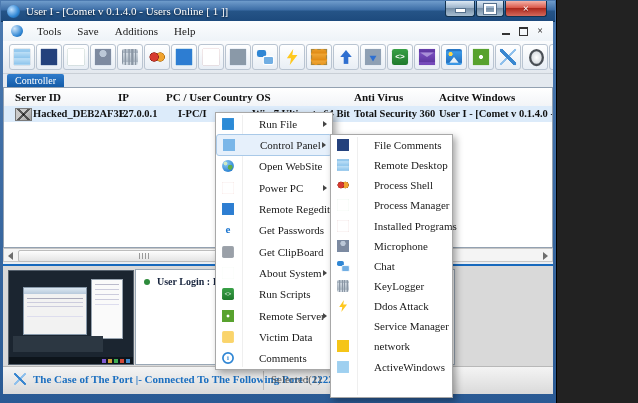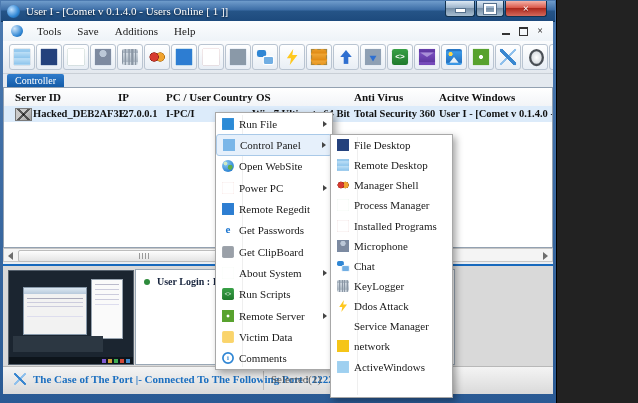--- a/index.html
+++ b/index.html
@@ -81,21 +81,21 @@
   .sb-msg{position:absolute;left:30px;top:6px;font-size:11px;font-weight:bold;color:#1b6fc0;white-space:nowrap;}
   .sb-sep{position:absolute;left:260px;top:4px;bottom:4px;width:1px;background:#bcbcbc;}
   .sb-sel{position:absolute;left:268px;top:6px;font-size:11px;color:#555;}
   .sb-icon{position:absolute;left:10px;top:5px;}
   
   .menu{position:absolute;background:#fff;border:1px solid #a8a8a8;box-shadow:3px 3px 7px rgba(0,0,0,.35);z-index:60;display:grid;}
   .cmenu{left:215px;top:112px;width:116px;height:256px;grid-auto-rows:21.33px;}
   .smenu{left:330px;top:134px;width:121px;height:262px;grid-auto-rows:20.15px;z-index:61;}
   .menu::before{content:"";position:absolute;left:26px;top:2px;bottom:2px;width:1px;background:#efefef;}
   .mitem{display:flex;align-items:center;padding-left:5px;position:relative;}
-  .mitem .lbl{font-size:11px;color:#1a1a1a;margin-left:4px;white-space:nowrap;}
+  .mitem .lbl{font-size:11px;color:#1a1a1a;margin-left:24px;white-space:nowrap;}
   .mitem.hl{background:#e6f0fb;border:1px solid #a9c9e8;border-radius:3px;box-sizing:border-box;}
   .arrow{position:absolute;right:5px;width:0;height:0;border-top:3.5px solid transparent;border-bottom:3.5px solid transparent;border-left:4px solid #444;}
   
   .ic{width:14px;height:14px;display:inline-block;position:relative;flex:none;background-repeat:no-repeat;}
   .ic-cloud{background:radial-gradient(circle at 4px 9px,#2b8ad6 0 3.5px,transparent 4px),radial-gradient(circle at 8px 6.5px,#2b8ad6 0 4.5px,transparent 5px),radial-gradient(circle at 11px 9px,#2b8ad6 0 3px,transparent 3.5px),linear-gradient(#2b8ad6,#2b8ad6) 2px 9px/10px 3px;}
   .ic-checklist{background:linear-gradient(#7ab6e8,#7ab6e8) 6px 3px/7px 2px,linear-gradient(#7ab6e8,#7ab6e8) 6px 7px/7px 2px,linear-gradient(#7ab6e8,#7ab6e8) 6px 11px/7px 2px,linear-gradient(#53a943,#53a943) 1px 2px/3.5px 3px,linear-gradient(#53a943,#53a943) 1px 6px/3.5px 3px,linear-gradient(#53a943,#53a943) 1px 10px/3.5px 3px;}
   .ic-globe{border-radius:50%;background:radial-gradient(circle at 4px 4px,#cde9c4 0 2px,transparent 2.6px),radial-gradient(circle at 9.5px 8.5px,#5fae4c 0 2.6px,transparent 3.2px),radial-gradient(circle at 35% 30%,#8ecdf2,#2f86d4 70%,#1a5fa8);}
   .ic-power-monitor{background:linear-gradient(#fff,#fff) 4px 4px/6px 3.5px,linear-gradient(#e24b38,#b02c1d) 1px 1px/12px 9px,linear-gradient(#888,#888) 5.5px 10.5px/3px 2px,linear-gradient(#9a9a9a,#9a9a9a) 3.5px 12.5px/7px 1.5px;}
   .ic-pixels{background:linear-gradient(#2d7dd2,#2d7dd2) 1px 1px/4px 4px,linear-gradient(#49b8b0,#49b8b0) 8px 2px/3px 3px,linear-gradient(#2d7dd2,#2d7dd2) 4px 7px/3px 3px,linear-gradient(#2d7dd2,#2d7dd2) 9px 8px/4px 4px,linear-gradient(#49b8b0,#49b8b0) 1px 10px/3px 3px;}
   .ic-e::after{content:"e";position:absolute;left:0;right:0;top:0;text-align:center;color:#1b75d0;font-weight:bold;font-size:13px;line-height:14px;}
@@ -253,21 +253,21 @@
         <span class="gh" style="left:162px">PC / User</span>
         <span class="gh" style="left:209px">Country</span>
         <span class="gh" style="left:252px">OS</span>
         <span class="gh" style="left:350px">Anti Virus</span>
         <span class="gh" style="left:435px">Acitve Windows</span>
       </div>
       <div class="grow">
         <span class="row-icon"></span>
         <span class="gc" style="left:29px">Hacked_DEB2AF3E</span>
         <span class="gc" style="left:114px">127.0.0.1</span>
-        <span class="gc" style="left:162px">I-PC/I</span>
+        <span class="gc" style="left:174px">I-PC/I</span>
         <span class="gc" style="left:209px"></span>
         <span class="gc" style="left:248px">Win 7 Ultimate 64 Bit</span>
         <span class="gc" style="left:350px">Total Security 360</span>
         <span class="gc" style="left:435px">User I - [Comet v 0.1.4.0 - Users Online [ 1 ]]</span>
       </div>
     </div>
 
     <div class="hscroll">
       <span class="hs-arrow hs-left"></span>
       <span class="hs-thumb">
@@ -352,29 +352,29 @@
         <span class="lbl">Victim Data</span>
       </div>
       <div class="mitem">
         <span class="ic ic-info ic-sm"></span>
         <span class="lbl">Comments</span>
       </div>
     </div>
   <div class="menu smenu" id="smenu">
       <div class="mitem">
         <span class="ic ic-tiles ic-sm"></span>
-        <span class="lbl">File Desktop</span>
+        <span class="lbl">File Comments</span>
       </div>
       <div class="mitem">
         <span class="ic ic-monitor ic-sm"></span>
         <span class="lbl">Remote Desktop</span>
       </div>
       <div class="mitem">
         <span class="ic ic-shell ic-sm"></span>
-        <span class="lbl">Manager Shell</span>
+        <span class="lbl">Process Shell</span>
       </div>
       <div class="mitem">
         <span class="ic ic-greenmon ic-sm"></span>
         <span class="lbl">Process Manager</span>
       </div>
       <div class="mitem">
         <span class="ic ic-book ic-sm"></span>
         <span class="lbl">Installed Programs</span>
       </div>
       <div class="mitem">

